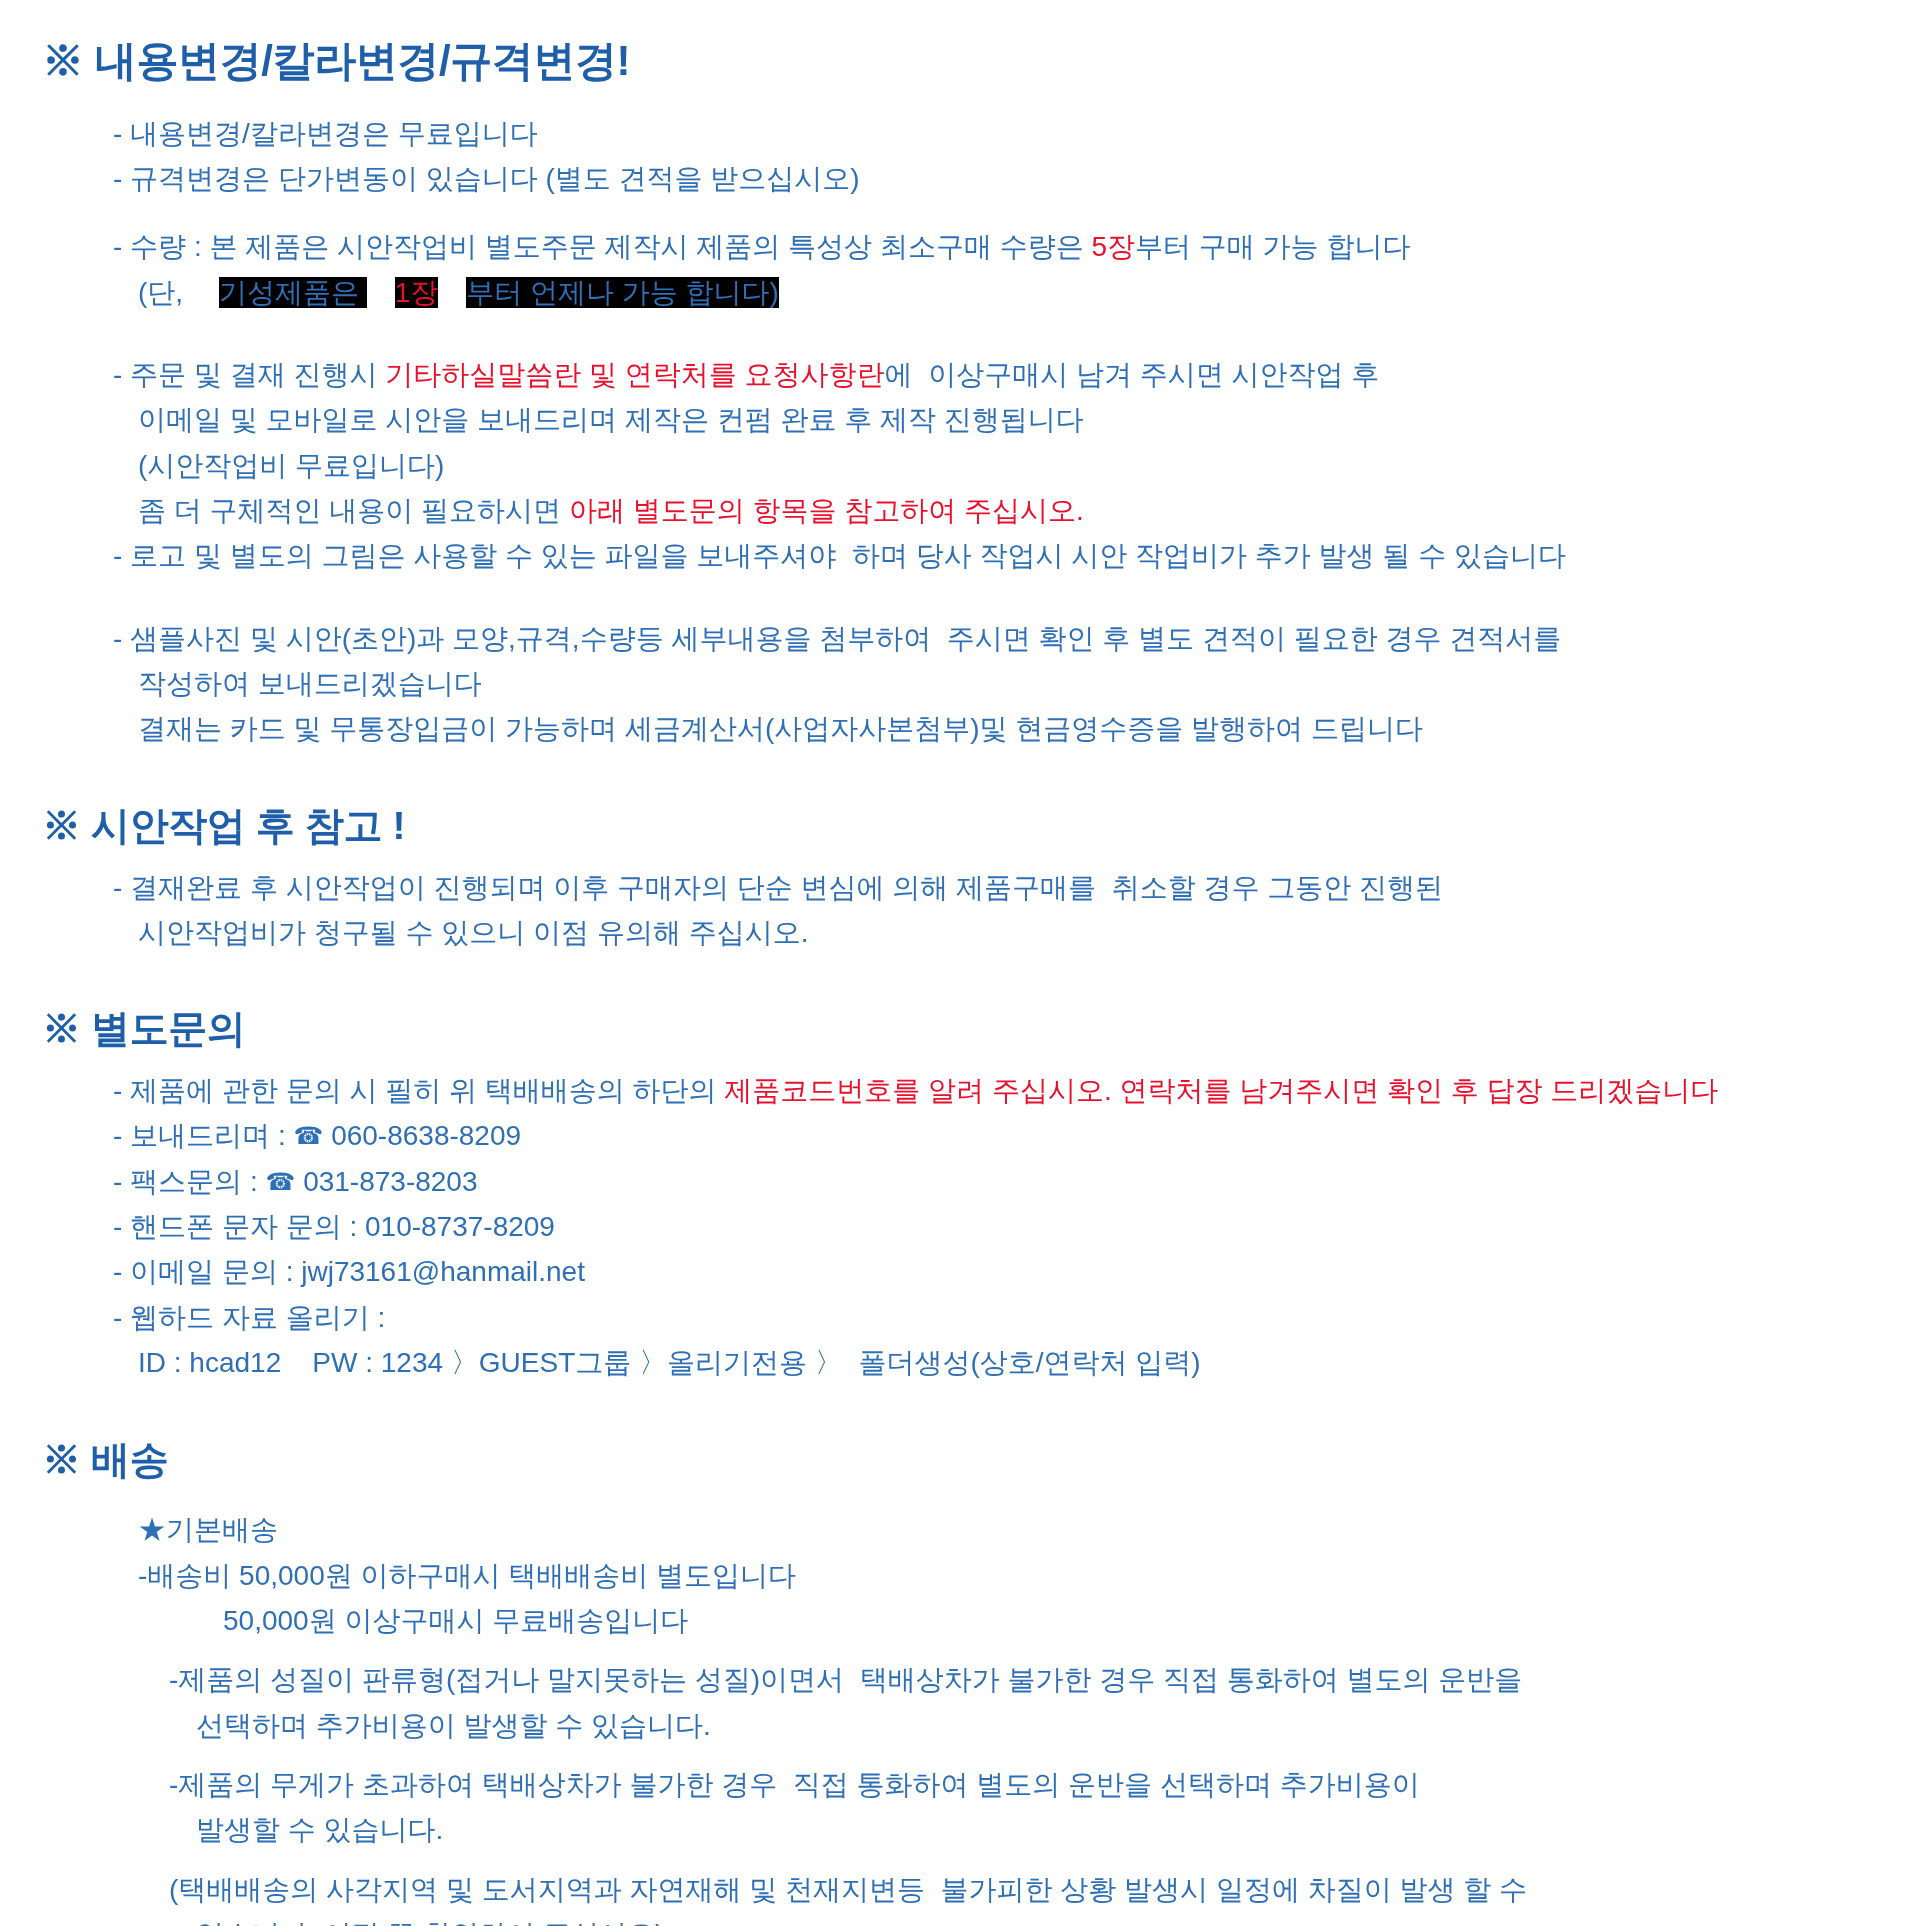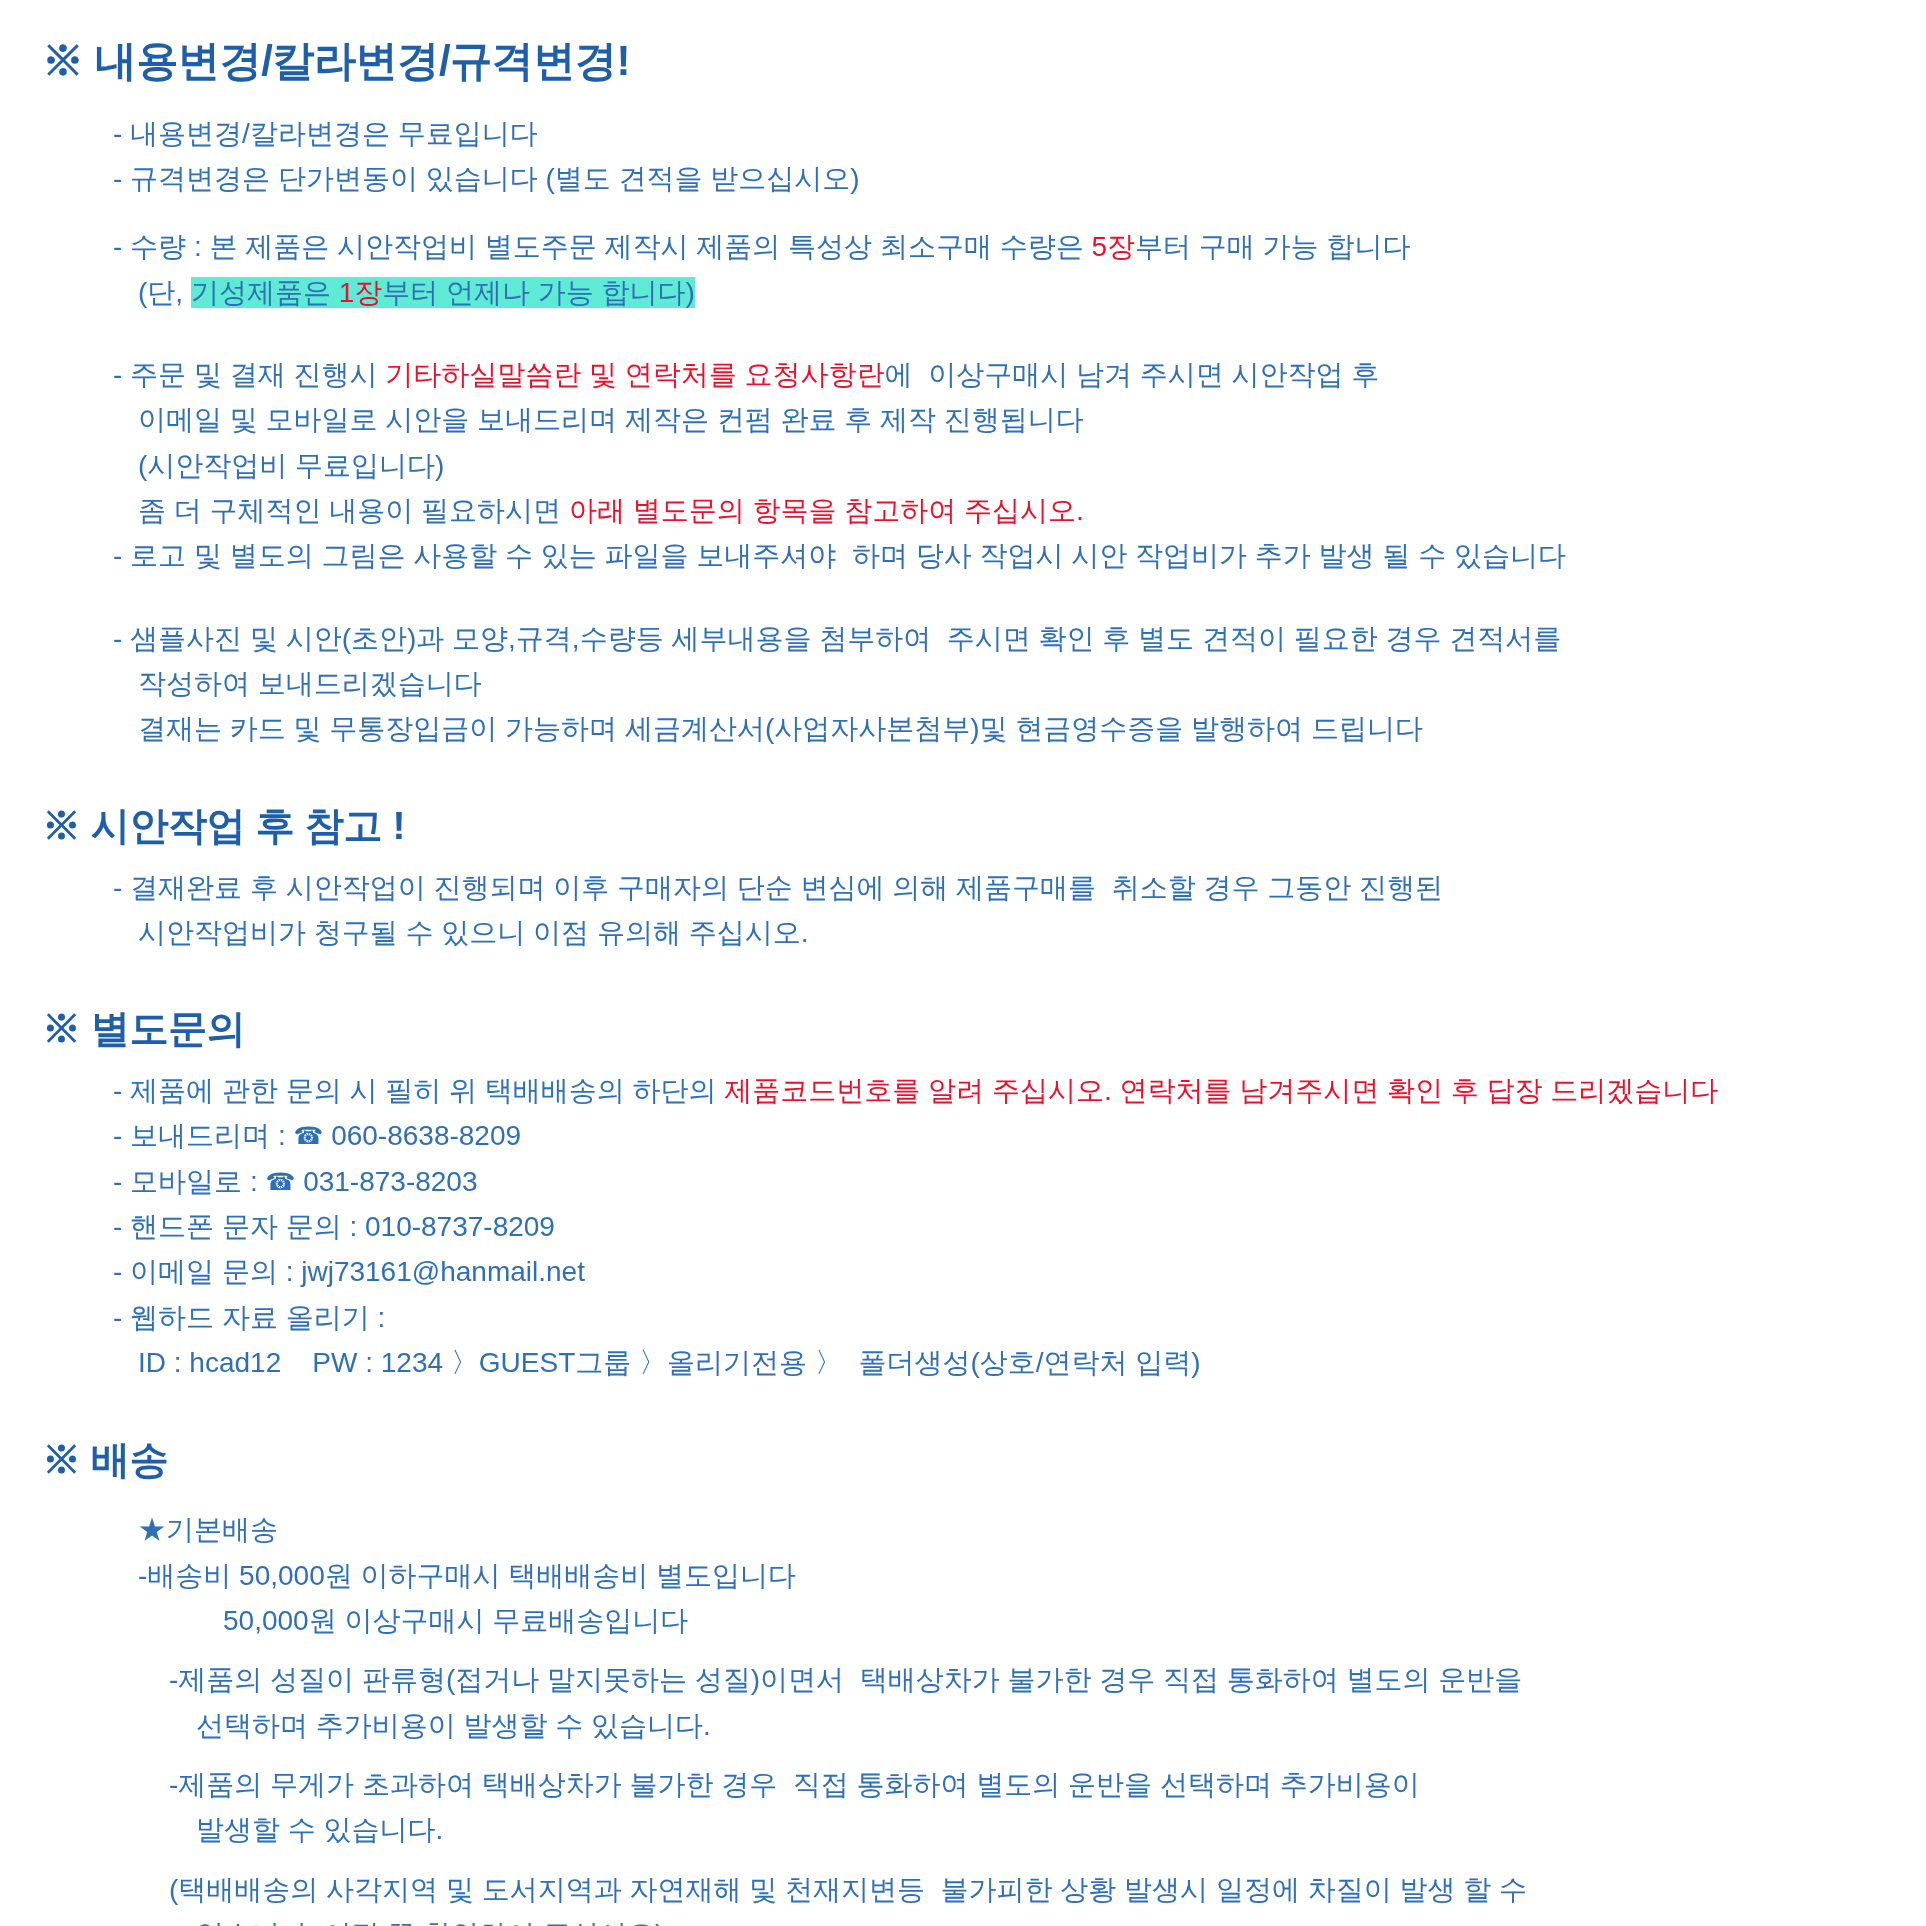--- a/index.html
+++ b/index.html
@@ -47,21 +47,21 @@
   .line.ind3 { margin-left: 127px; }
   .line.ind4 { margin-left: 154px; }
   .line.ind5 { margin-left: 181px; }
 
   .sp-xs { height: 14px; }
   .sp-s  { height: 23px; }
   .sp-m  { height: 37px; }
   .sp-l  { height: 50px; }
 
   .red   { color: #e8112d; font-weight: 400; }
-  .hl    { background: #5eead4; }
+  .hl    { background: #000000; margin-left: 28px; }
 
   .phone-ico {
     font-size: 24px;
     vertical-align: 0.8px;
   }
 </style>
 </head>
 <body>
 
 <div class="page">
@@ -106,21 +106,21 @@
   <div class="sp-l"></div>
 
   <section>
     <h1 class="sec small">※  별도문의</h1>
     <div class="sp-xs"></div>
 
     <div class="line ind1"><span>- 제품에 관한 문의 시 필히 위 택배배송의 하단의 </span><span class="red">제품코드번호를 알려 주십시오. 연락처를 남겨주시면 확인 후 답장 드리겠습니다</span></div>
 
     <div class="line ind1"><span>- 보내드리며 : </span><span class="phone-ico">☎</span><span> 060-8638-8209</span></div>
 
-    <div class="line ind1"><span>- 모바일로 : </span><span class="phone-ico">☎</span><span> 031-873-8203</span></div>
+    <div class="line ind1"><span>- 팩스문의 : </span><span class="phone-ico">☎</span><span> 031-873-8203</span></div>
 
     <div class="line ind1">- 핸드폰 문자 문의 : 010-8737-8209</div>
     <div class="line ind1">- 이메일 문의 : jwj73161@hanmail.net</div>
     <div class="line ind1">- 웹하드 자료 올리기 :</div>
     <div class="line ind2">ID : hcad12    PW : 1234 〉GUEST그룹 〉올리기전용 〉  폴더생성(상호/연락처 입력)</div>
   </section>
 
   <div class="sp-l"></div>
 
   <section>

